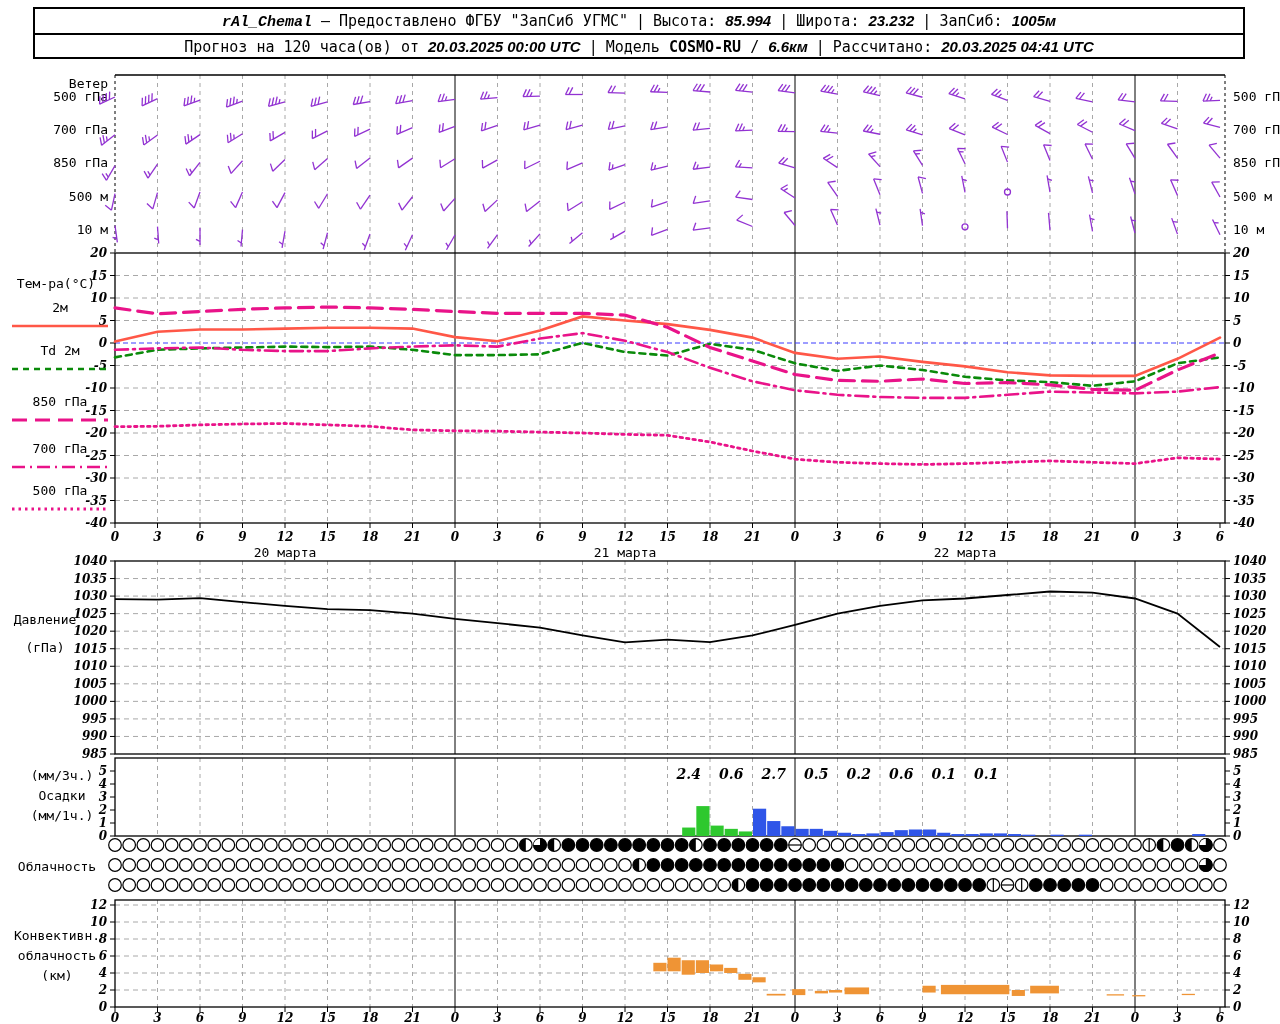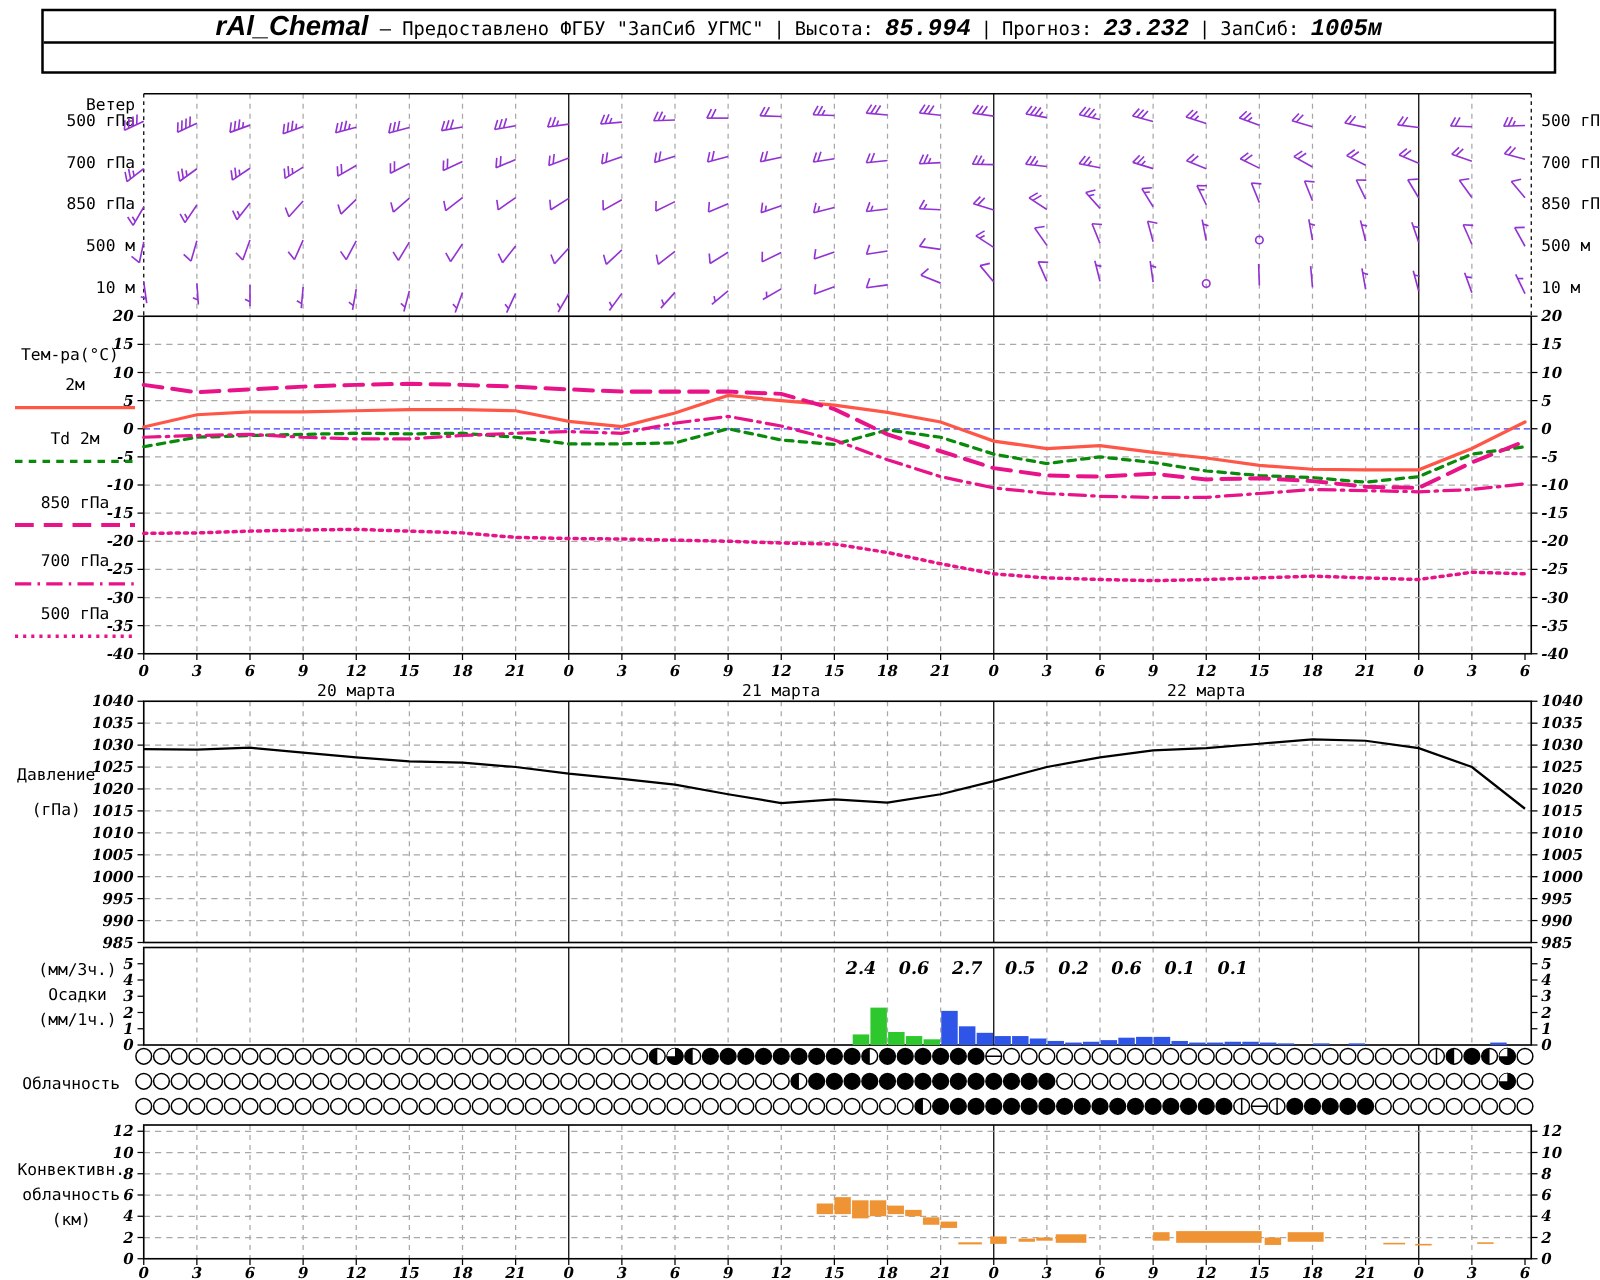--- a/index.html
+++ b/index.html
@@ -1,41 +1,47 @@
 <!DOCTYPE html>
 <html><head>
 <meta charset="utf-8">
 <style>
   html,body{margin:0;padding:0;background:#fff;}
   #stage{position:relative;width:1280px;height:1024px;background:#fff;overflow:hidden;
          font-family:"DejaVu Sans Mono",monospace;}
   #hdr{position:absolute;left:33px;top:7px;width:1212px;height:52px;border:2px solid #000;box-sizing:border-box;}
   .hrow{height:24px;line-height:24px;text-align:center;font-size:15px;color:#000;white-space:nowrap;}
   .hrow1{border-bottom:2px solid #000;}
-  .val{font-family:Liberation Mono, monospace;font-style:italic;font-weight:bold;font-size:19px;}
-  .stn{font-family:Liberation Sans, sans-serif;font-style:italic;font-weight:bold;font-size:22px;}
+  .val{font-family:Liberation Sans, sans-serif;font-style:italic;font-weight:bold;font-size:15px;}
+  .stn{font-family:Liberation Mono, monospace;font-style:italic;font-weight:bold;font-size:15px;}
   .mdl{font-weight:bold;}
   .sep{padding:0 8px;}
   svg{position:absolute;left:0;top:0;}
   text{fill:#000;}
   .lbl{font-family:"DejaVu Sans Mono",monospace;font-size:13px;}
   .num{font-family:"DejaVu Serif",serif;font-style:italic;font-weight:bold;font-size:12px;}
   .sum{font-family:"DejaVu Serif",serif;font-style:italic;font-weight:bold;font-size:14px;}
 </style>
 </head>
 <body>
 
 <div id="stage">
   <div id="hdr">
     <div class="hrow hrow1"><span class="stn">rAl_Chemal</span>
       <span>—</span>
       <span>Предоставлено ФГБУ "ЗапСиб УГМС"</span><span class="sep">|</span><span>Высота:</span>
-      <span class="val">85.994</span><span class="sep">|</span><span>Прогноз:</span>
+      <span class="val">85.994</span><span class="sep">|</span><span>Широта:</span>
       <span class="val">23.232</span><span class="sep">|</span><span>ЗапСиб:</span>
       <span class="val">1005м</span></div>
+    <div class="hrow"><span>Прогноз на 120 часа(ов) от</span>
+      <span class="val">20.03.2025 00:00 UTC</span><span class="sep">|</span><span>Модель</span>
+      <span class="mdl">COSMO-RU</span>
+      <span>/</span>
+      <span class="val">6.6км</span><span class="sep">|</span><span>Рассчитано:</span>
+      <span class="val">20.03.2025 04:41 UTC</span></div>
   </div>
   <svg id="mg" width="1280" height="1024" viewBox="0 0 1280 1024">
       <g>
         <line x1="157.5" y1="75" x2="157.5" y2="253" stroke="#a8a8a8" stroke-width="1" stroke-dasharray="4 4"></line>
         <line x1="200" y1="75" x2="200" y2="253" stroke="#a8a8a8" stroke-width="1" stroke-dasharray="4 4"></line>
         <line x1="242.5" y1="75" x2="242.5" y2="253" stroke="#a8a8a8" stroke-width="1" stroke-dasharray="4 4"></line>
         <line x1="285" y1="75" x2="285" y2="253" stroke="#a8a8a8" stroke-width="1" stroke-dasharray="4 4"></line>
         <line x1="327.5" y1="75" x2="327.5" y2="253" stroke="#a8a8a8" stroke-width="1" stroke-dasharray="4 4"></line>
         <line x1="370" y1="75" x2="370" y2="253" stroke="#a8a8a8" stroke-width="1" stroke-dasharray="4 4"></line>
         <line x1="412.5" y1="75" x2="412.5" y2="253" stroke="#a8a8a8" stroke-width="1" stroke-dasharray="4 4"></line>

